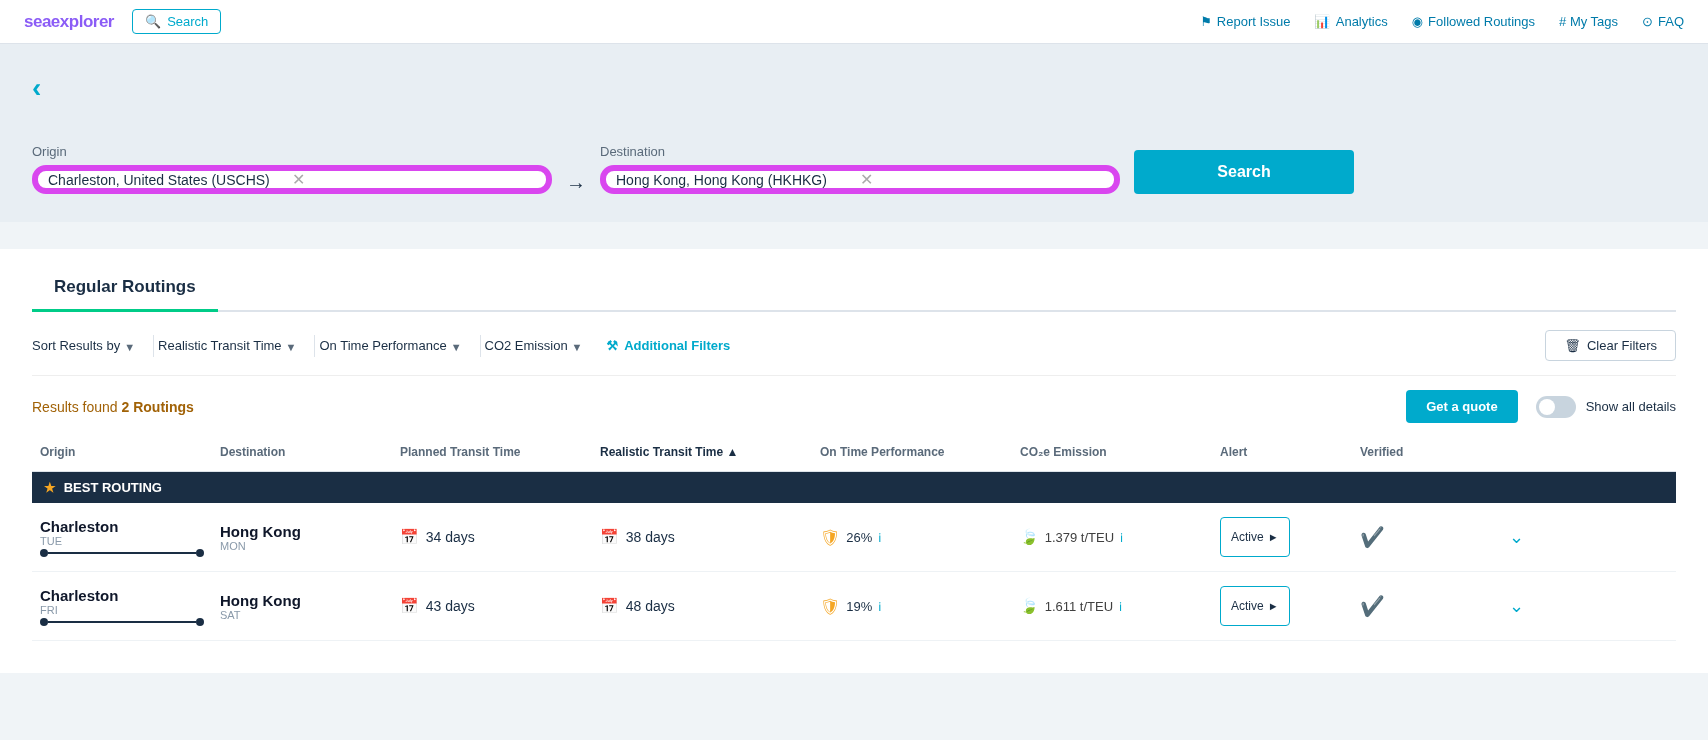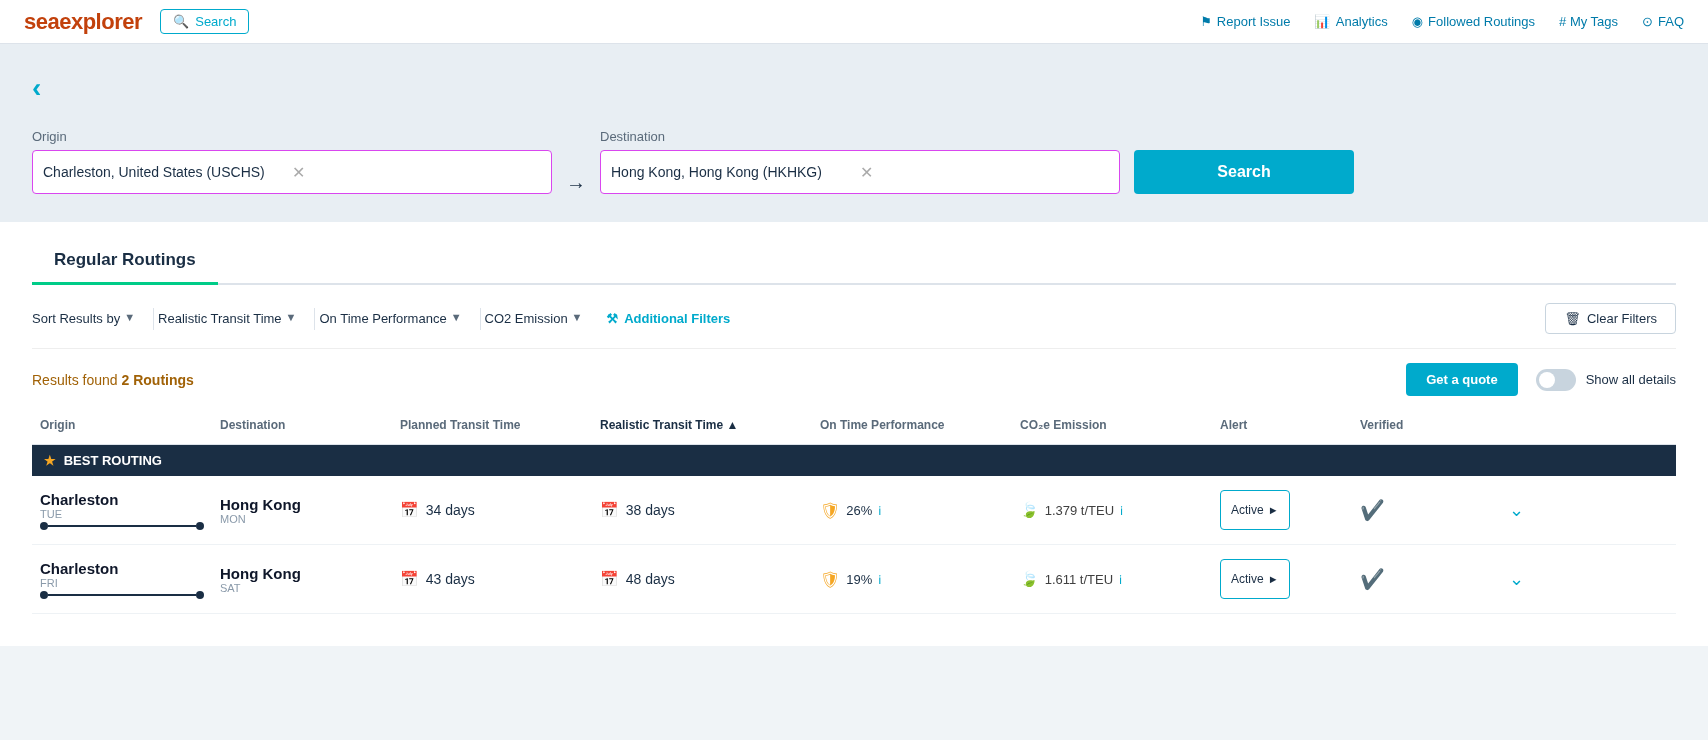--- a/index.html
+++ b/index.html
@@ -9,21 +9,21 @@
     .topnav {
       background: #fff;
       height: 44px;
       display: flex;
       align-items: center;
       padding: 0 24px;
       border-bottom: 1px solid #dde3ea;
       justify-content: space-between;
     }
     .topnav-left { display: flex; align-items: center; gap: 18px; }
-    .brand { font-size: 22px; font-weight: bold; color: #c2410c; letter-spacing: -0.5px; }
+    .brand { font-size: 17px; font-weight: bold; color: #8b5cf6; letter-spacing: -0.5px; }
     .search-pill {
       display: flex; align-items: center; gap: 6px;
       border: 1.5px solid #00aacc; border-radius: 4px;
       padding: 4px 12px; cursor: pointer; color: #00aacc; font-size: 13px;
     }
     .topnav-right { display: flex; align-items: center; gap: 24px; }
     .nav-link { color: #007baa; font-size: 13px; text-decoration: none; display: flex; align-items: center; gap: 5px; cursor: pointer; }
 
     
     .page-header {
@@ -34,51 +34,51 @@
       display: flex; align-items: center; gap: 10px;
       font-size: 30px; font-weight: 700; color: #1a2e44; margin-bottom: 24px;
     }
     .back-arrow { color: #00aacc; font-size: 28px; cursor: pointer; }
 
     .search-row { display: flex; align-items: flex-end; gap: 0; }
     .field-group { display: flex; flex-direction: column; gap: 6px; }
     .field-label { font-size: 13px; color: #5a6a7a; font-weight: 500; }
     .field-input {
       display: flex; align-items: center;
-      background: #fff; border: 1px solid #d946ef; border-radius: 4px;
-      padding: 0 10px; height: 44px; width: 520px;
+      background: #fff; border: 6px solid #d946ef; border-radius: 14px;
+      padding: 0 10px; height: 29px; width: 520px;
       font-size: 14px; color: #1a2e44;
     }
     .field-input span { flex: 1; }
     .clear-icon { color: #aaa; cursor: pointer; font-size: 16px; }
     .arrow-icon { font-size: 20px; color: #1a2e44; margin: 0 14px; padding-top: 22px; }
     .search-btn {
       background: #00aacc; color: #fff; border: none; border-radius: 4px;
       height: 44px; width: 220px; font-size: 16px; font-weight: 600; cursor: pointer;
       margin-left: 14px; margin-top: 22px;
     }
 
     
-    .main-content { background: #fff; padding: 0 32px 32px; }
+    .main-content { background: #fff; padding: 0 32px 32px; margin-top: 27px; }
 
     
     .tabs { display: flex; gap: 0; border-bottom: 2px solid #dde3ea; padding-top: 18px; }
     .tab {
       font-size: 17px; font-weight: 600; padding: 10px 22px 12px;
       cursor: pointer; color: #5a6a7a; border-bottom: 3px solid transparent; margin-bottom: -2px;
     }
     .tab.active { color: #1a2e44; border-bottom: 3px solid #00cc88; }
 
     
     .filters-row {
       display: flex; align-items: center; gap: 0;
       padding: 18px 0 14px; border-bottom: 1px solid #eee;
     }
     .filter-btn {
-      display: flex; align-items: flex-start; gap: 4px;
+      display: flex; align-items: flex-end; gap: 4px;
       font-size: 13px; color: #1a2e44; cursor: pointer; padding: 6px 14px 6px 0;
       background: none; border: none; font-weight: 500;
     }
     .filter-btn .chevron { font-size: 11px; color: #5a6a7a; }
     .filter-separator { width: 1px; height: 22px; background: #dde3ea; margin: 0 4px; }
     .additional-filter-btn {
       display: flex; align-items: center; gap: 6px;
       color: #00aacc; font-size: 13px; font-weight: 600; cursor: pointer;
       background: none; border: none; margin-left: 10px;
     }

